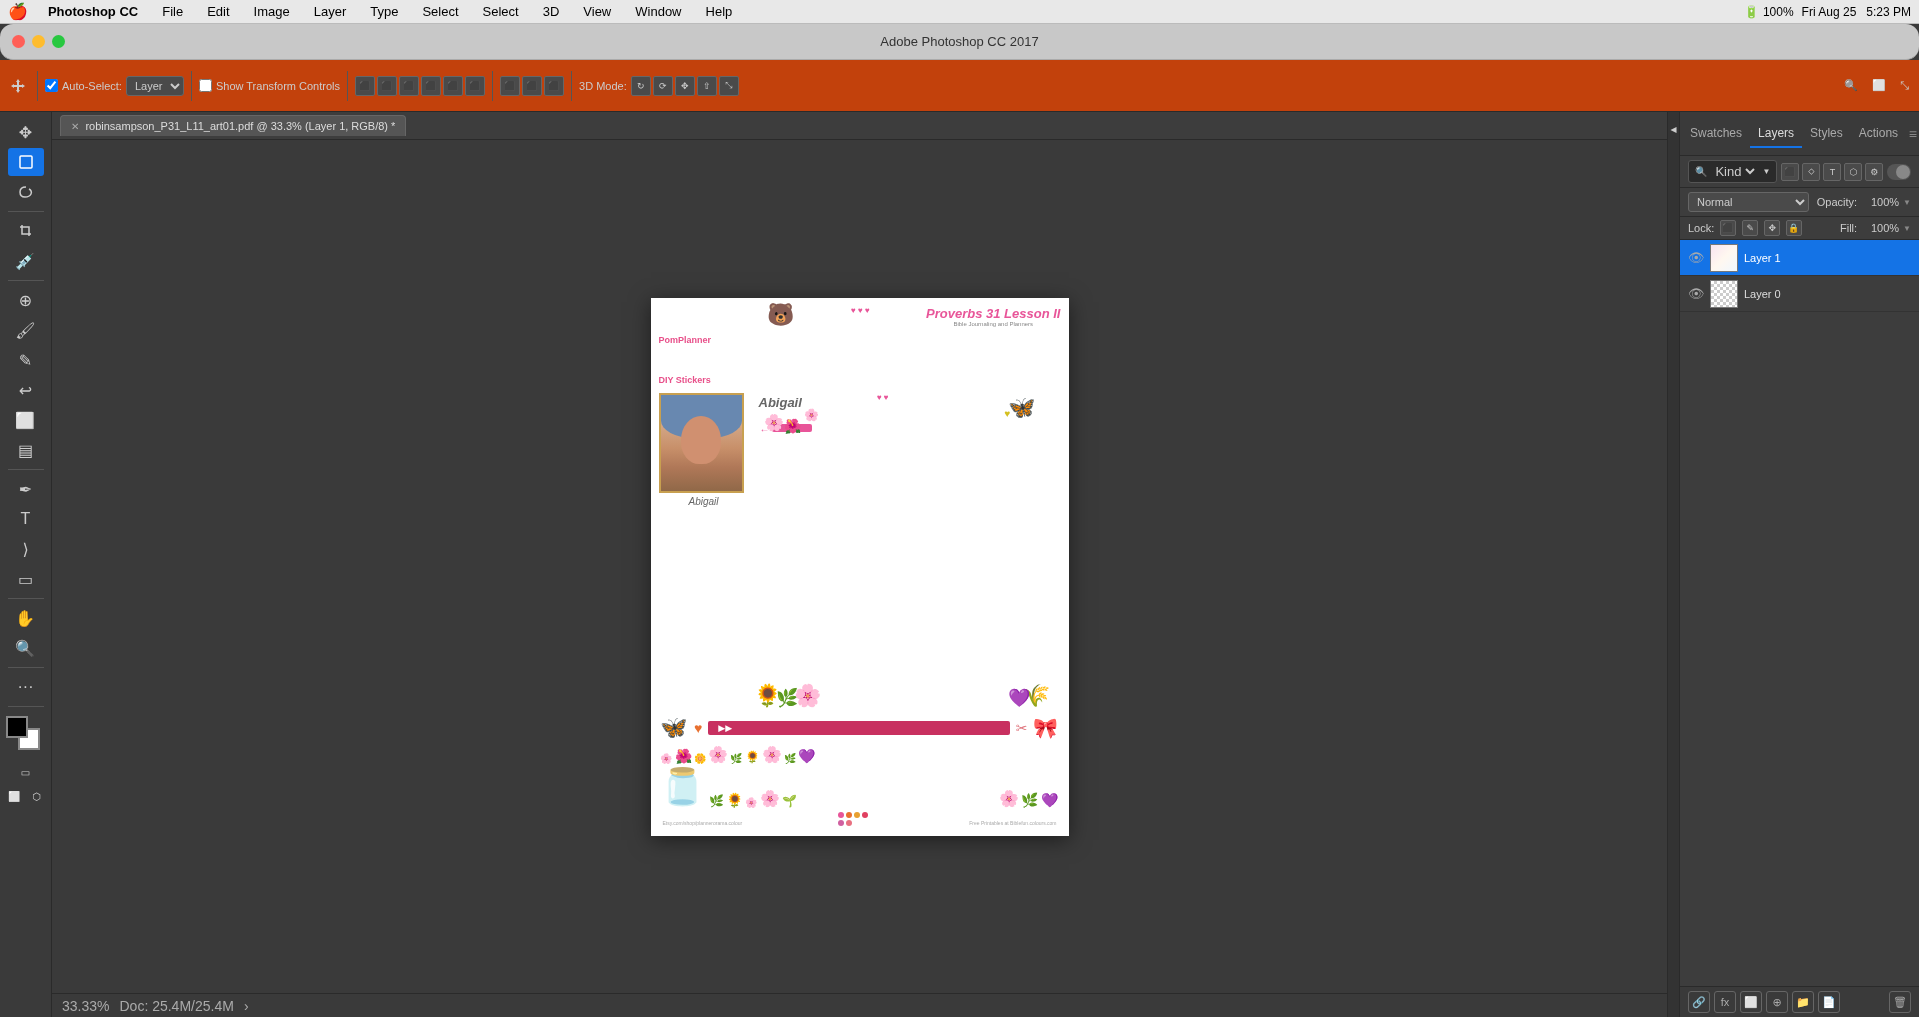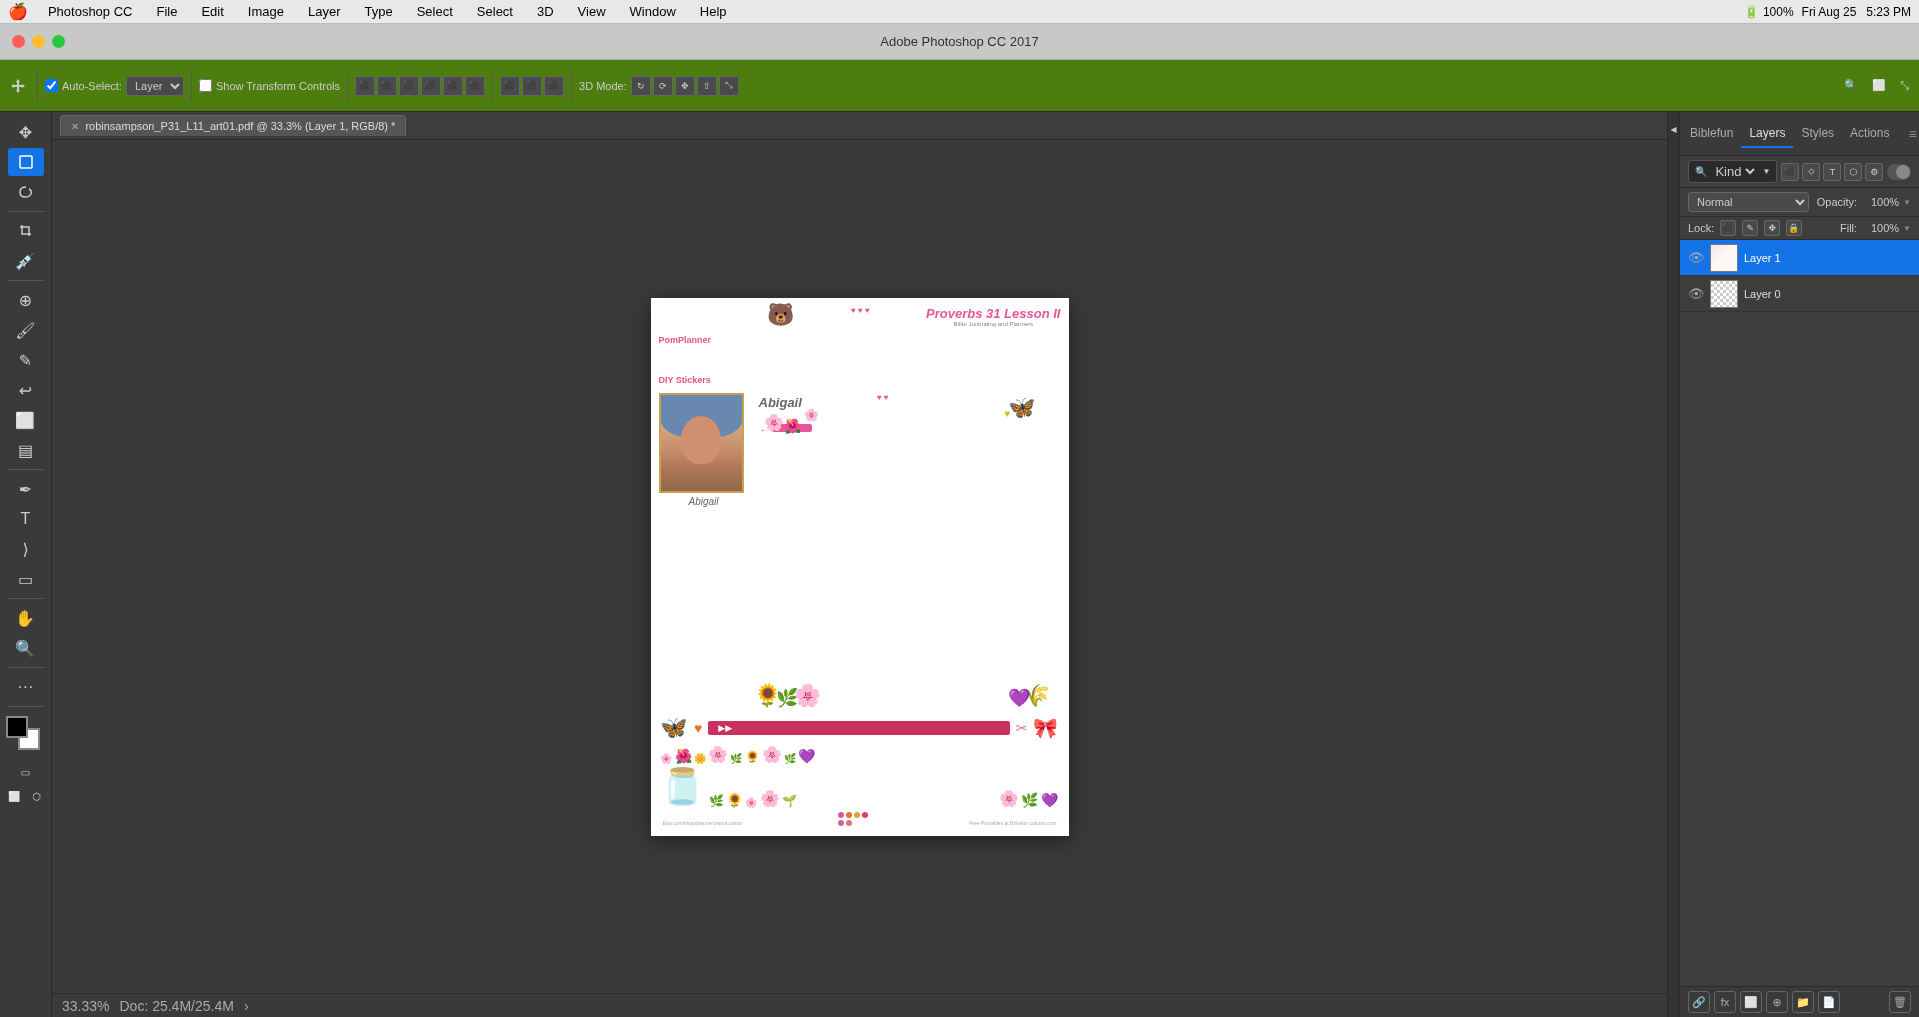--- a/index.html
+++ b/index.html
@@ -14,35 +14,35 @@
     .menubar-apple { font-size: 16px; }
     .menubar-item { cursor: pointer; padding: 0 4px; white-space: nowrap; }
     .menubar-right { margin-left: auto; display: flex; align-items: center; gap: 8px; font-size: 12px; }
 
     
     .app-container { display: flex; flex-direction: column; height: calc(1017px - 24px); }
 
     
     .titlebar {
       background: #c8c8c8; height: 36px; display: flex; align-items: center; justify-content: center;
-      position: relative; border-bottom: 1px solid #aaa;
+      position: relative; border-bottom: 1px solid #aaa; border-radius: 13px;
     }
     .titlebar-title { font-size: 13px; color: #333; font-weight: 500; }
     .traffic-lights { position: absolute; left: 12px; display: flex; gap: 7px; }
     .traffic-light { width: 13px; height: 13px; border-radius: 50%; }
     .tl-red { background: #ff5f57; }
     .tl-yellow { background: #febc2e; }
     .tl-green { background: #28c840; }
 
     
     .main-area { display: flex; flex: 1; overflow: hidden; }
 
     
     .toolbar-top {
-      background: #4d7c0f; height: 52px; display: flex; align-items: center; padding: 0 6px; gap: 4px;
+      background: #c2410c; height: 52px; display: flex; align-items: center; padding: 0 6px; gap: 4px;
       border-bottom: 1px solid #2a2a2a; flex-shrink: 0;
     }
     .toolbar-btn {
       background: none; border: none; color: #ccc; cursor: pointer; padding: 3px 4px;
       border-radius: 3px; display: flex; align-items: center; gap: 3px; font-size: 11px;
     }
     .toolbar-separator { width: 1px; height: 30px; background: #555; margin: 0 3px; }
     .toolbar-label { font-size: 11px; color: #ccc; }
     .toolbar-select {
       background: #4a4a4a; border: 1px solid #666; color: #ccc; font-size: 11px;
@@ -207,21 +207,21 @@
 
     .sh-bottom-row { display: flex; justify-content: space-between; align-items: flex-end; padding: 2px 4px; }
     .sh-footer-text { font-size: 5px; color: #aaa; }
     .color-dot { width: 6px; height: 6px; border-radius: 50%; }
   </style>
 </head>
 <body>
 
 <div class="menubar">
   <span class="menubar-apple">🍎</span>
-  <span class="menubar-item" style="font-weight:400;">Photoshop CC</span>
+  <span class="menubar-item" style="font-weight:700;">Photoshop CC</span>
   <span class="menubar-item">File</span>
   <span class="menubar-item">Edit</span>
   <span class="menubar-item">Image</span>
   <span class="menubar-item">Layer</span>
   <span class="menubar-item">Type</span>
   <span class="menubar-item">Select</span>
   <span class="menubar-item">Select</span>
   <span class="menubar-item">3D</span>
   <span class="menubar-item">View</span>
   <span class="menubar-item">Window</span>
@@ -481,21 +481,21 @@
       </div>
     </div>
 
     <div class="panel-collapse">
       <span>◂</span>
     </div>
 
     <div class="right-panel">
 
       <div class="panel-tabs">
-        <span class="panel-tab">Biblefun</span>
+        <span class="panel-tab">Swatches</span>
         <span class="panel-tab active">Layers</span>
         <span class="panel-tab">Styles</span>
         <span class="panel-tab">Actions</span>
         <span class="panel-tab-more">≡</span>
       </div>
 
       <div class="layers-toolbar">
         <div class="layers-search">
           <span style="font-size:10px;">🔍</span>
           <select class="layers-search-input" style="background:none; border:none; color:#ccc; font-size:13px; flex:1; outline:none; cursor:pointer;">

